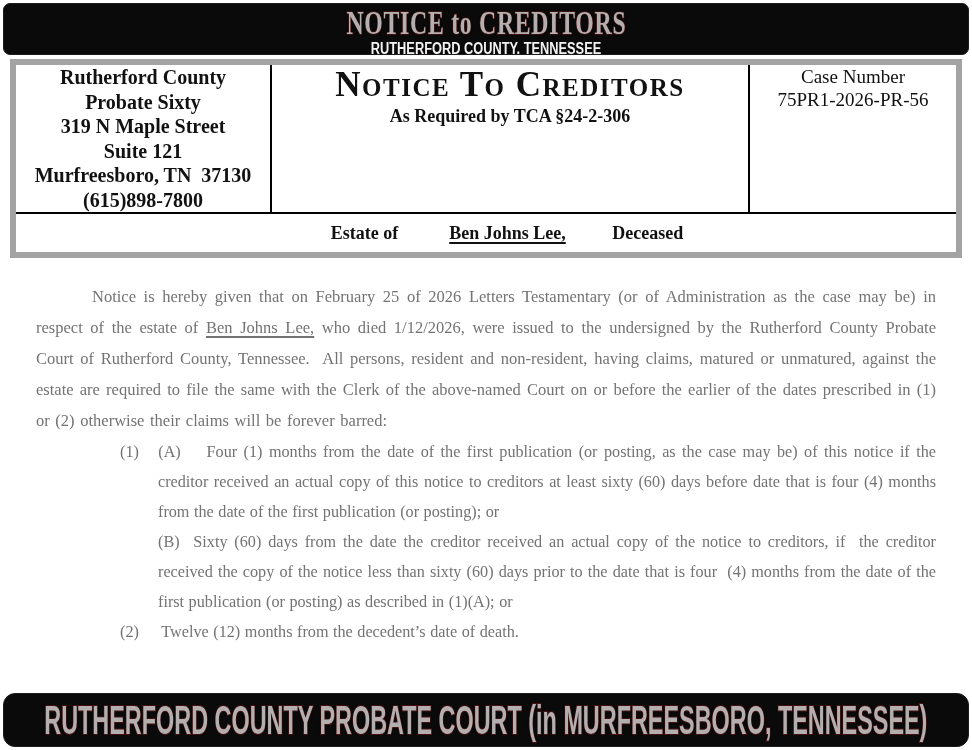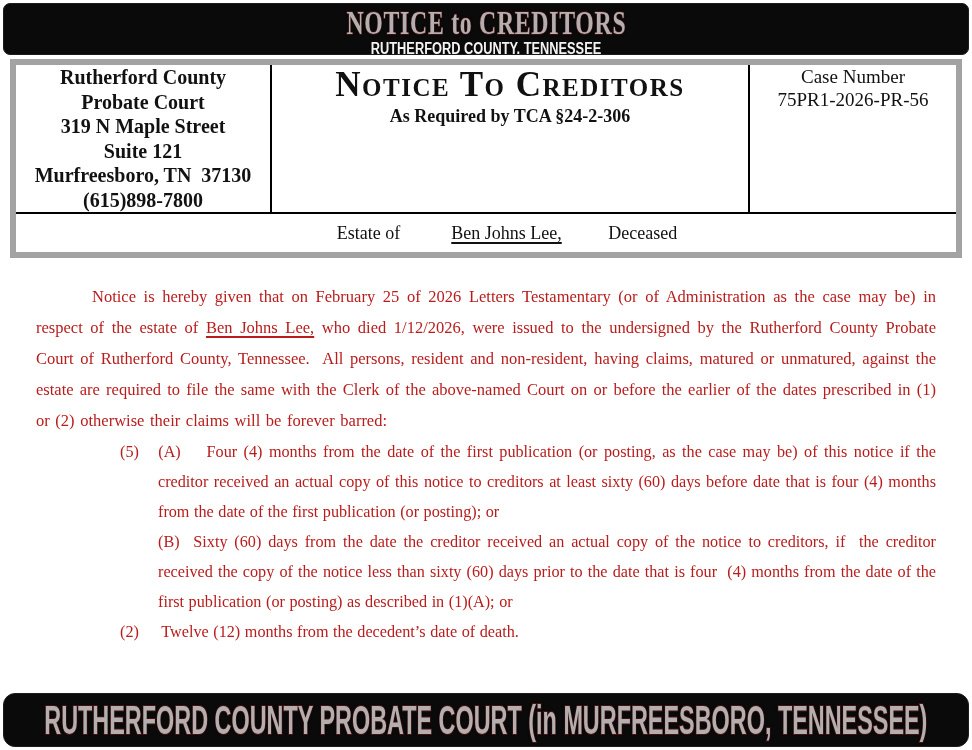--- a/index.html
+++ b/index.html
@@ -60,27 +60,27 @@
   }
   td.c-title { text-align:center; vertical-align:top; padding-top:8px; }
   .nt-title {
     font-variant:small-caps; font-weight:bold;
     font-size:35px; line-height:40px; letter-spacing:1.5px;
   }
   .nt-sub { font-weight:bold; font-size:18px; line-height:22px; }
   td.c-case { width:206px; text-align:center; vertical-align:top; padding-top:26px; }
   .case-line { font-weight:normal; font-size:19px; line-height:23px; }
   td.c-estate { height:38px; text-align:center; vertical-align:middle; }
-  .estate-text { font-weight:normal; font-size:18px; white-space:pre;margin-left:42px; }
+  .estate-text { font-weight:bold; font-size:18px; white-space:pre;margin-left:42px; }
   .u-name { text-decoration:underline; text-underline-offset:3px; text-decoration-thickness:1.5px; }
 
   
   .doc-body {
     position:absolute; top:281px; left:36px; width:900px;
-    font-size:16.5px; color:#b91c1c;
+    font-size:16.5px; color:#737373;
   }
   .para {
     text-align:justify; text-indent:56px;
     line-height:31px; word-spacing:1.5px;
     white-space:pre-wrap;
   }
   .doc-list { margin-top:1px; font-size:16.2px; }
   .li {
     line-height:30px; text-align:justify; white-space:pre-wrap;
     word-spacing:0.5px;
@@ -94,21 +94,21 @@
 <div class="banner banner-top">
   <div class="stencil banner-title">NOTICE to CREDITORS</div><br>
   <div class="banner-sub">RUTHERFORD COUNTY, TENNESSEE</div>
 </div>
 
 <table class="hdr">
   <tbody>
       <tr>
     <td class="c-addr">
       <div class="addr-line">Rutherford County</div>
-      <div class="addr-line">Probate Court</div>
+      <div class="addr-line">Probate Sixty</div>
       <div class="addr-line">319 N Maple Street</div>
       <div class="addr-line">Suite 121</div>
       <div class="addr-line">Murfreesboro, TN  37130</div>
       <div class="addr-line">(615)898-7800</div>
     </td>
     <td class="c-title">
       <div class="nt-title">Notice To Creditors</div>
       <div class="nt-sub">As Required by TCA §24-2-306</div>
     </td>
     <td class="c-case">
@@ -121,21 +121,21 @@
       <span class="estate-text">Estate of  </span><span class="estate-text u-name">Ben Johns Lee,</span><span class="estate-text"> Deceased</span>
     </td>
   </tr>
 </tbody>
   </table>
 
 <div class="doc-body">
   <div class="para"><span>Notice is hereby given that on February 25 of 2026 Letters Testamentary (or of Administration as the case may be) in respect of the estate of </span><span class="u-name">Ben Johns Lee,</span><span> who died 1/12/2026, were issued to the undersigned by the Rutherford County Probate Court of Rutherford County, Tennessee.  All persons, resident and non-resident, having claims, matured or unmatured, against the estate are required to file the same with the Clerk of the above-named Court on or before the earlier of the dates prescribed in (1) or (2) otherwise their claims will be forever barred:</span></div>
 
   <div class="doc-list">
-    <div class="li li-hang">(5)   (A)    Four (4) months from the date of the first publication (or posting, as the case may be) of this notice if the creditor received an actual copy of this notice to creditors at least sixty (60) days before date that is four (4) months from the date of the first publication (or posting); or</div>
+    <div class="li li-hang">(1)   (A)    Four (1) months from the date of the first publication (or posting, as the case may be) of this notice if the creditor received an actual copy of this notice to creditors at least sixty (60) days before date that is four (4) months from the date of the first publication (or posting); or</div>
     <div class="li li-flat">(B)  Sixty (60) days from the date the creditor received an actual copy of the notice to creditors, if  the creditor received the copy of the notice less than sixty (60) days prior to the date that is four  (4) months from the date of the first publication (or posting) as described in (1)(A); or</div>
     <div class="li li-hang">(2)     Twelve (12) months from the decedent’s date of death.</div>
   </div>
 </div>
 
 <div class="banner banner-bottom">
   <div class="stencil">RUTHERFORD COUNTY PROBATE COURT (in MURFREESBORO, TENNESSEE)</div>
 </div>
 
 </body></html>

